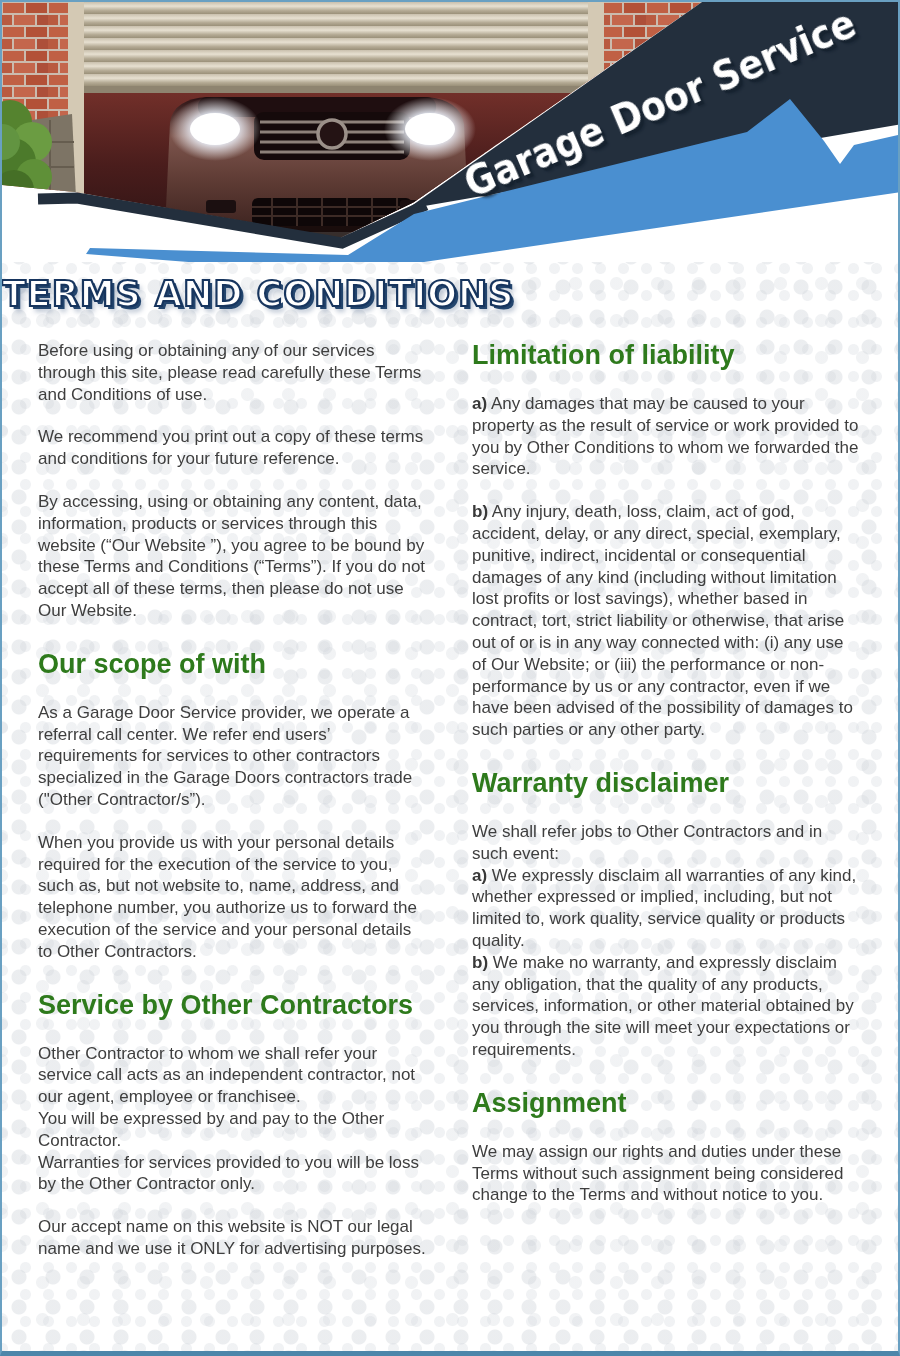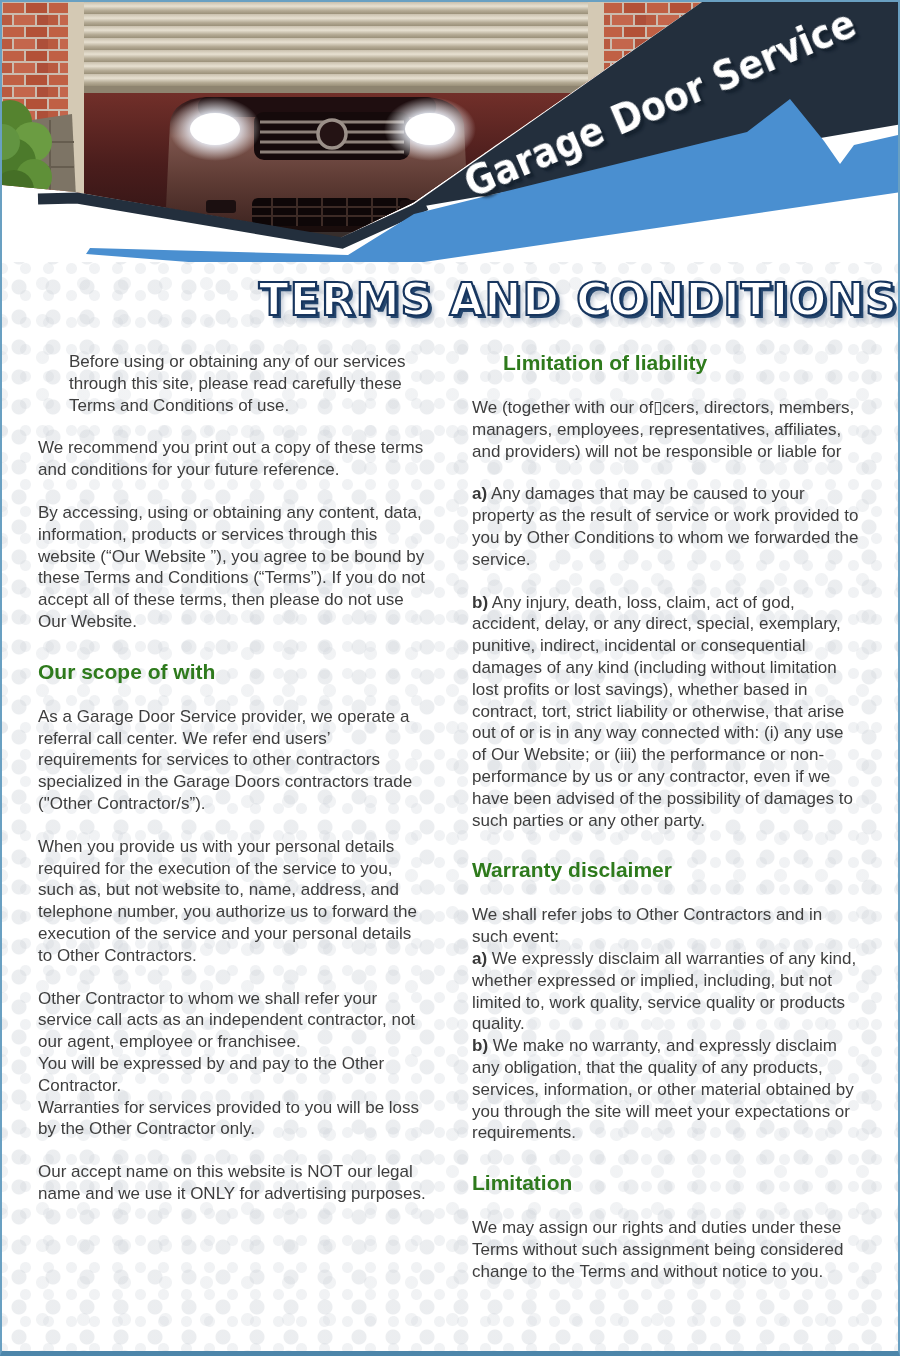--- a/index.html
+++ b/index.html
@@ -21,22 +21,22 @@
   }
   .header{position:relative;width:100%;height:260px;background:#fff;}
   .header svg{display:block;width:900px;height:260px;}
   .banner-text{
     font-family:"DejaVu Sans","Liberation Sans",sans-serif;
     font-weight:bold;
     filter:drop-shadow(2px 4px 0 #16222f) drop-shadow(1px 2px 1px rgba(20,32,48,.55));
   }
   h1.page-title{
     margin:12px 0 26px;
-    text-align:right;
-    font-size:44px;
+    text-align:left;
+    font-size:35px;
     font-weight:800;
     letter-spacing:1px;
     color:#ffffff;
     -webkit-text-stroke:2.2px #17355e;
     text-shadow:3px 3px 0 #24466e, 5px 6px 5px rgba(110,130,160,.45);
     font-family:"DejaVu Sans","Liberation Sans",sans-serif;
   }
   .columns{
     display:flex;
     gap:44px;
@@ -45,25 +45,25 @@
   .col{flex:1;min-width:0;}
   .col p{
     margin:0 0 21px;
     font-size:17px;
     line-height:21.8px;
     color:#3e3e3e;
   }
   .col p b{font-weight:bold;color:#383838;}
   .col h2{
     margin:27px 0 22px;
-    font-size:21px;
+    font-size:27px;
     font-weight:bold;
     color:#2e7a1c;
   }
-  .col > :first-child{margin-top:0;margin-left:31px;}
+  .col > :first-child{margin-top:0;}
 </style>
 </head>
 <body>
 
 <div class="page">
 
   <div class="header">
     <svg viewBox="0 0 900 260">
       <defs>
         <pattern id="brickP" width="46" height="24" patternUnits="userSpaceOnUse">
@@ -161,28 +161,28 @@
   <h1 class="page-title">TERMS AND CONDITIONS</h1>
 
   <div class="columns">
     <div class="col" id="col-left">
         <p>Before using or obtaining any of our services through this site, please read carefully these Terms and Conditions of use.</p>
         <p>We recommend you print out a copy of these terms and conditions for your future reference.</p>
         <p>By accessing, using or obtaining any content, data, information, products or services through this website (“Our Website ”), you agree to be bound by these Terms and Conditions (“Terms”). If you do not accept all of these terms, then please do not use Our Website.</p>
         <h2>Our scope of with</h2>
         <p>As a Garage Door Service provider, we operate a referral call center. We refer end users’ requirements for services to other contractors specialized in the Garage Doors contractors trade ("Other Contractor/s”).</p>
         <p>When you provide us with your personal details required for the execution of the service to you, such as, but not website to, name, address, and telephone number, you authorize us to forward the execution of the service and your personal details to Other Contractors.</p>
+        <h2>Service by Other Contractors</h2>
         <p><span>Other Contractor to whom we shall refer your service call acts as an independent contractor, not our agent, employee or franchisee.</span><br><span>You will be expressed by and pay to the Other Contractor.</span><br><span>Warranties for services provided to you will be loss by the Other Contractor only.</span></p>
         <p>Our accept name on this website is NOT our legal name and we use it ONLY for advertising purposes.</p>
       </div>
     <div class="col" id="col-right">
         <h2>Limitation of liability</h2>
-        <p>We (together with our of▯cers, directors, members, managers, employees, representatives, affiliates, and providers) will not be responsible or liable for</p>
         <p><b>a)</b><span> Any damages that may be caused to your property as the result of service or work provided to you by Other Conditions to whom we forwarded the service.</span></p>
         <p><b>b)</b><span> Any injury, death, loss, claim, act of god, accident, delay, or any direct, special, exemplary, punitive, indirect, incidental or consequential damages of any kind (including without limitation lost profits or lost savings), whether based in contract, tort, strict liability or otherwise, that arise out of or is in any way connected with: (i) any use of Our Website; or (iii) the performance or non-performance by us or any contractor, even if we have been advised of the possibility of damages to such parties or any other party.</span></p>
         <h2>Warranty disclaimer</h2>
         <p><span>We shall refer jobs to Other Contractors and in such event:</span><br><b>a)</b><span> We expressly disclaim all warranties of any kind, whether expressed or implied, including, but not limited to, work quality, service quality or products quality.</span><br><b>b)</b><span> We make no warranty, and expressly disclaim any obligation, that the quality of any products, services, information, or other material obtained by you through the site will meet your expectations or requirements.</span></p>
-        <h2>Limitation</h2>
+        <h2>Assignment</h2>
         <p>We may assign our rights and duties under these Terms without such assignment being considered change to the Terms and without notice to you.</p>
       </div>
   </div>
 
 </div>
 
 </body></html>

